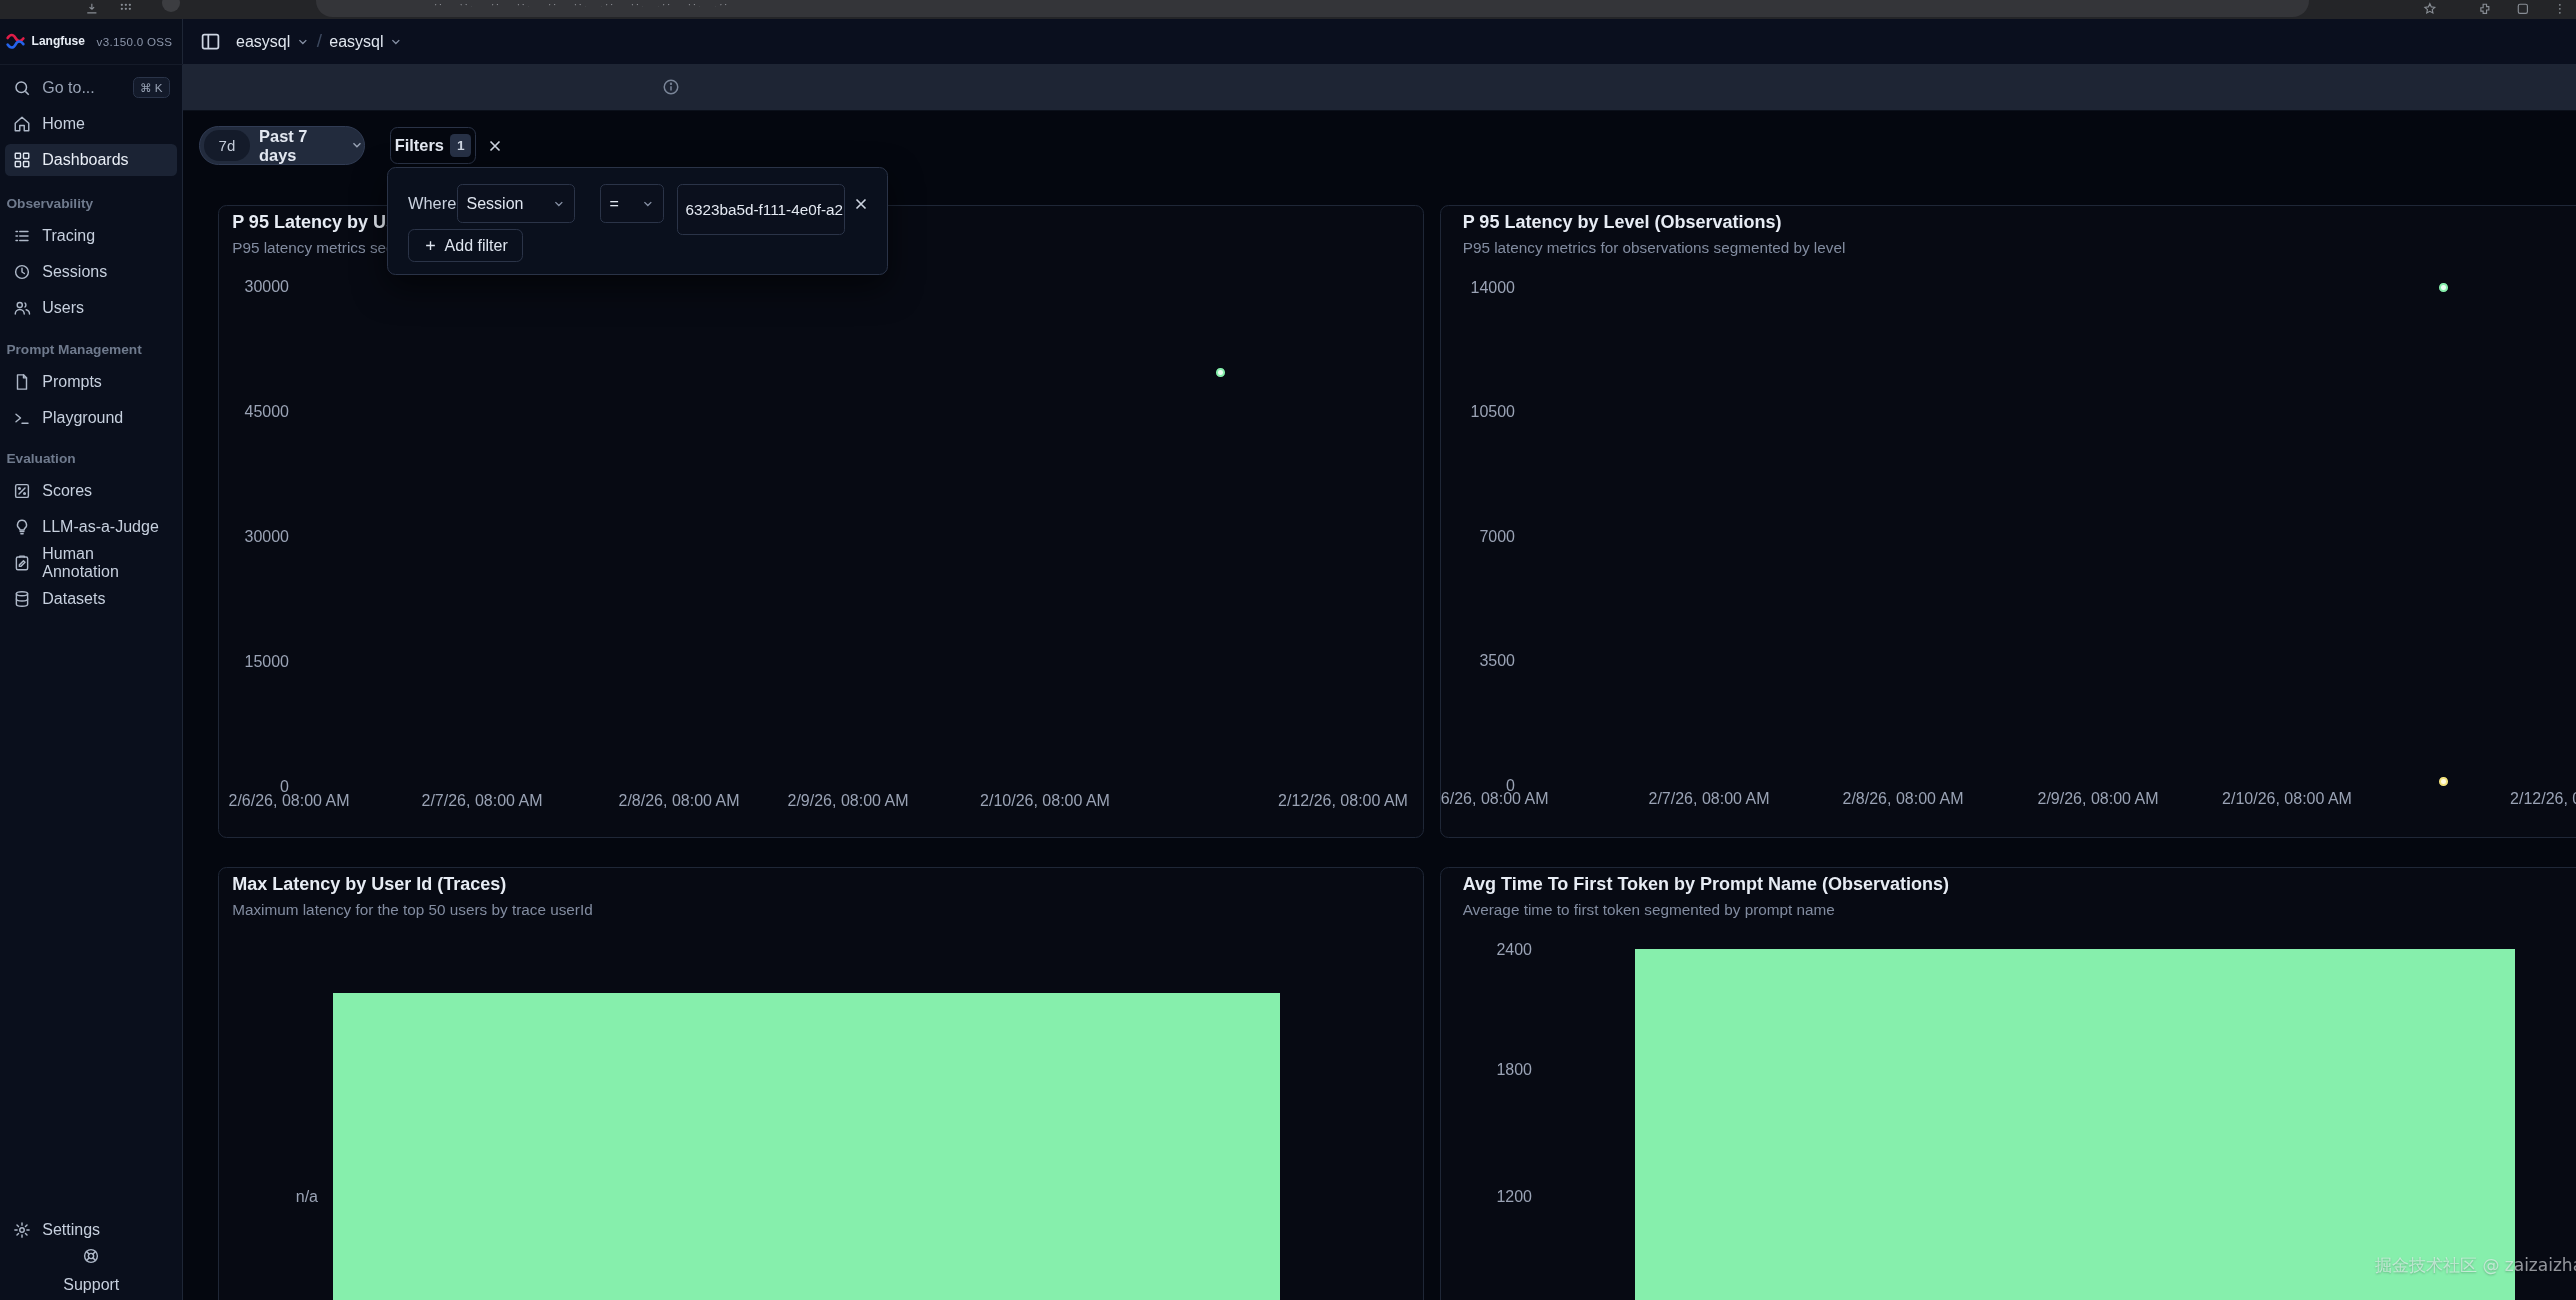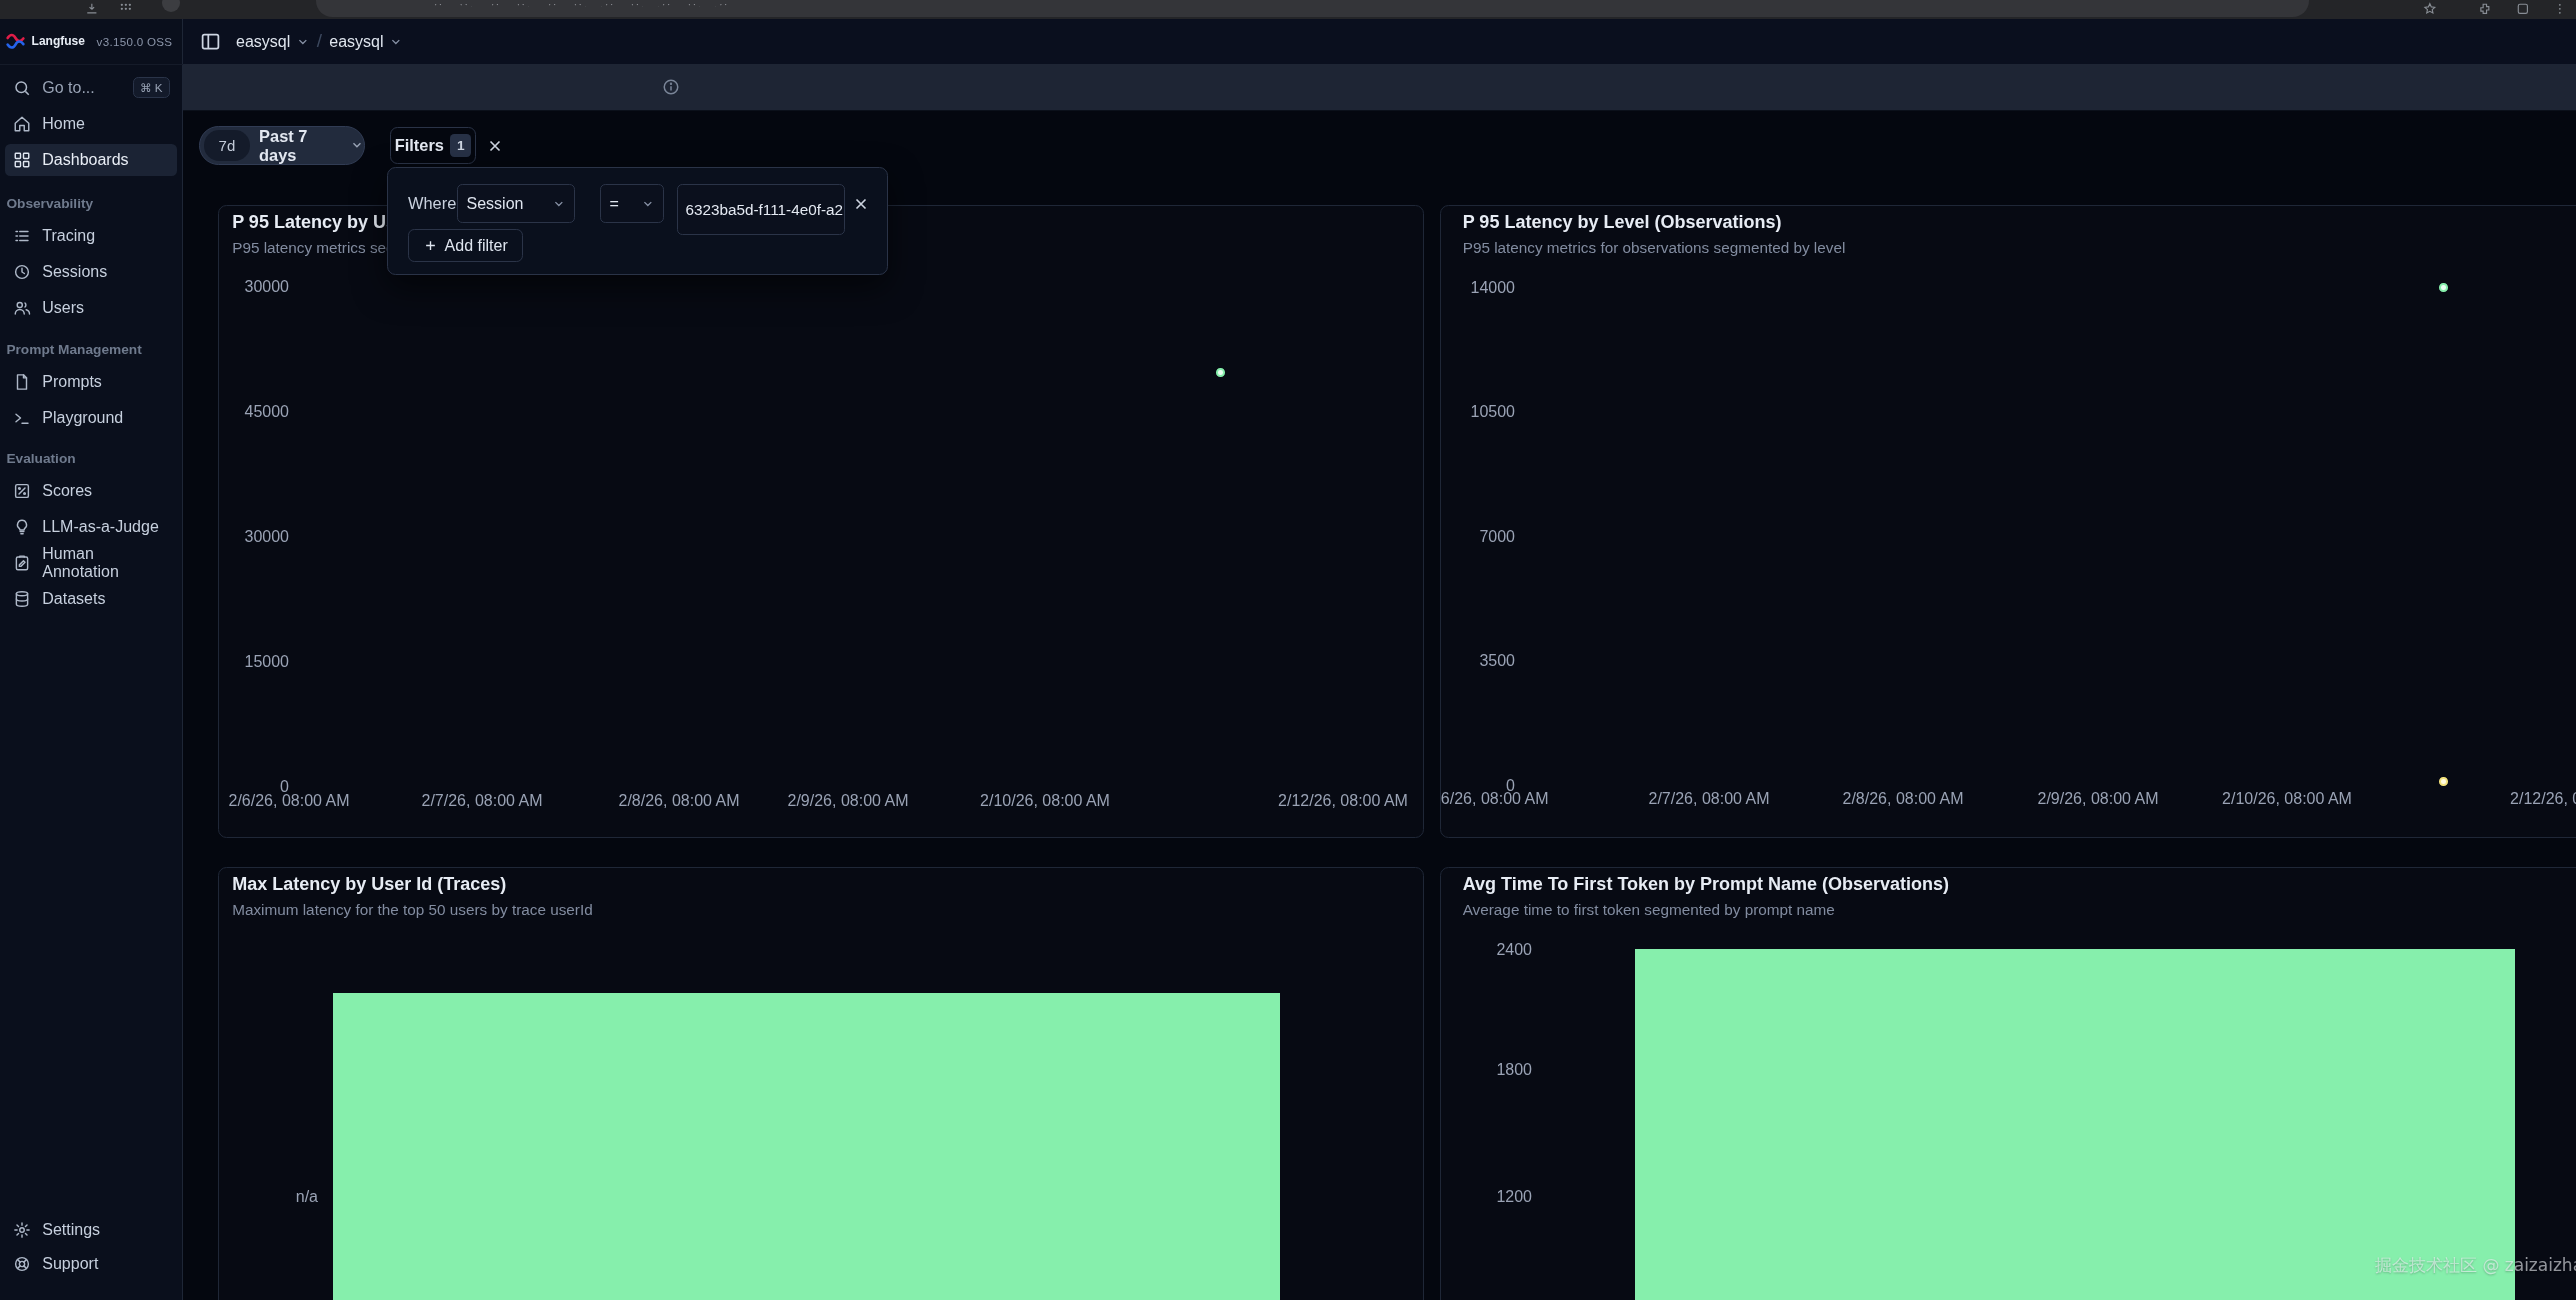--- a/index.html
+++ b/index.html
@@ -313,21 +313,21 @@
   <div id="side-footer" class="abs">
       <div class="side-row item" style="height: 34px;">
         <span class="ic">
           <svg viewBox="0 0 24 24" fill="none" stroke="currentColor" stroke-width="1.9" stroke-linecap="round" stroke-linejoin="round">
             <circle cx="12" cy="12" r="3"></circle>
             <path d="M12 2.5v3M12 18.5v3M2.5 12h3M18.5 12h3M5.3 5.3l2.1 2.1M16.6 16.6l2.1 2.1M18.7 5.3l-2.1 2.1M7.4 16.6l-2.1 2.1"></path>
           </svg>
         </span>
         <span>Settings</span>
       </div>
-      <div class="side-row item" style="height: 34px;">
+      <div class="side-row item" style="height: 34px; flex-direction: column;">
         <span class="ic">
           <svg viewBox="0 0 24 24" fill="none" stroke="currentColor" stroke-width="1.9" stroke-linecap="round" stroke-linejoin="round">
             <circle cx="12" cy="12" r="8.5"></circle>
             <circle cx="12" cy="12" r="3.5"></circle>
             <path d="M6 6l3.5 3.5M18 6l-3.5 3.5M18 18l-3.5-3.5M6 18l3.5-3.5"></path>
           </svg>
         </span>
         <span>Support</span>
       </div>
     </div>

